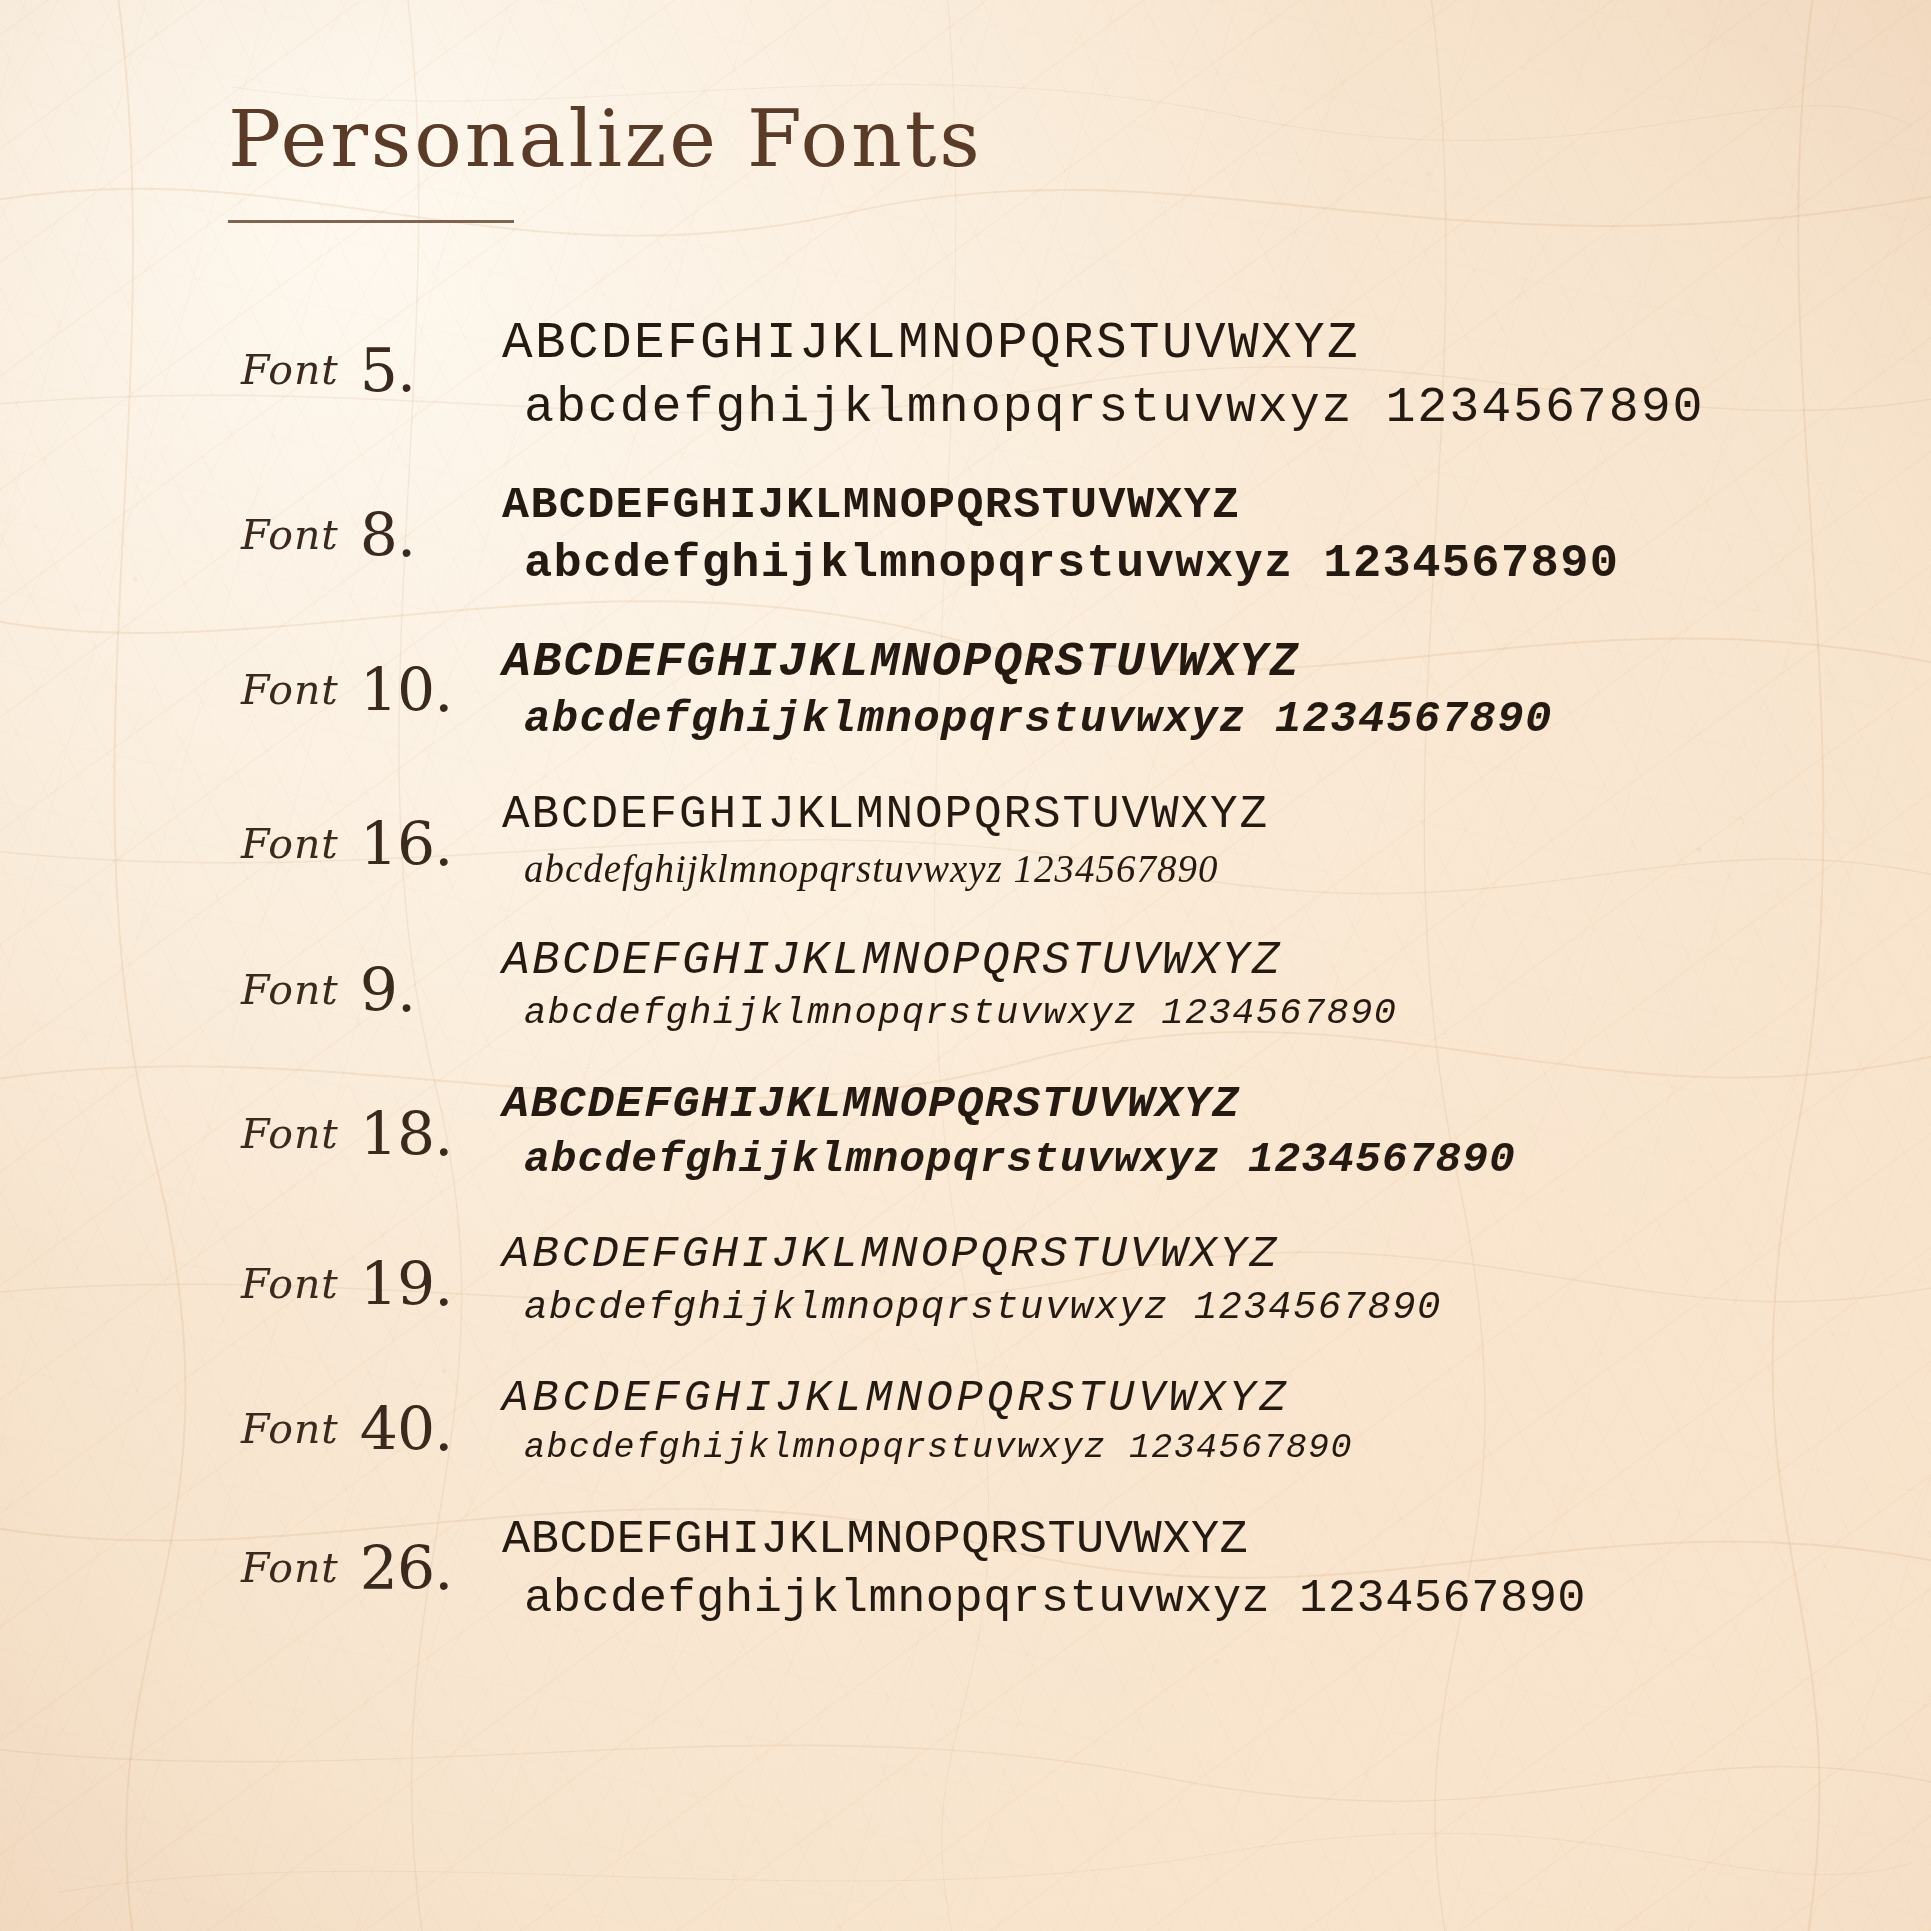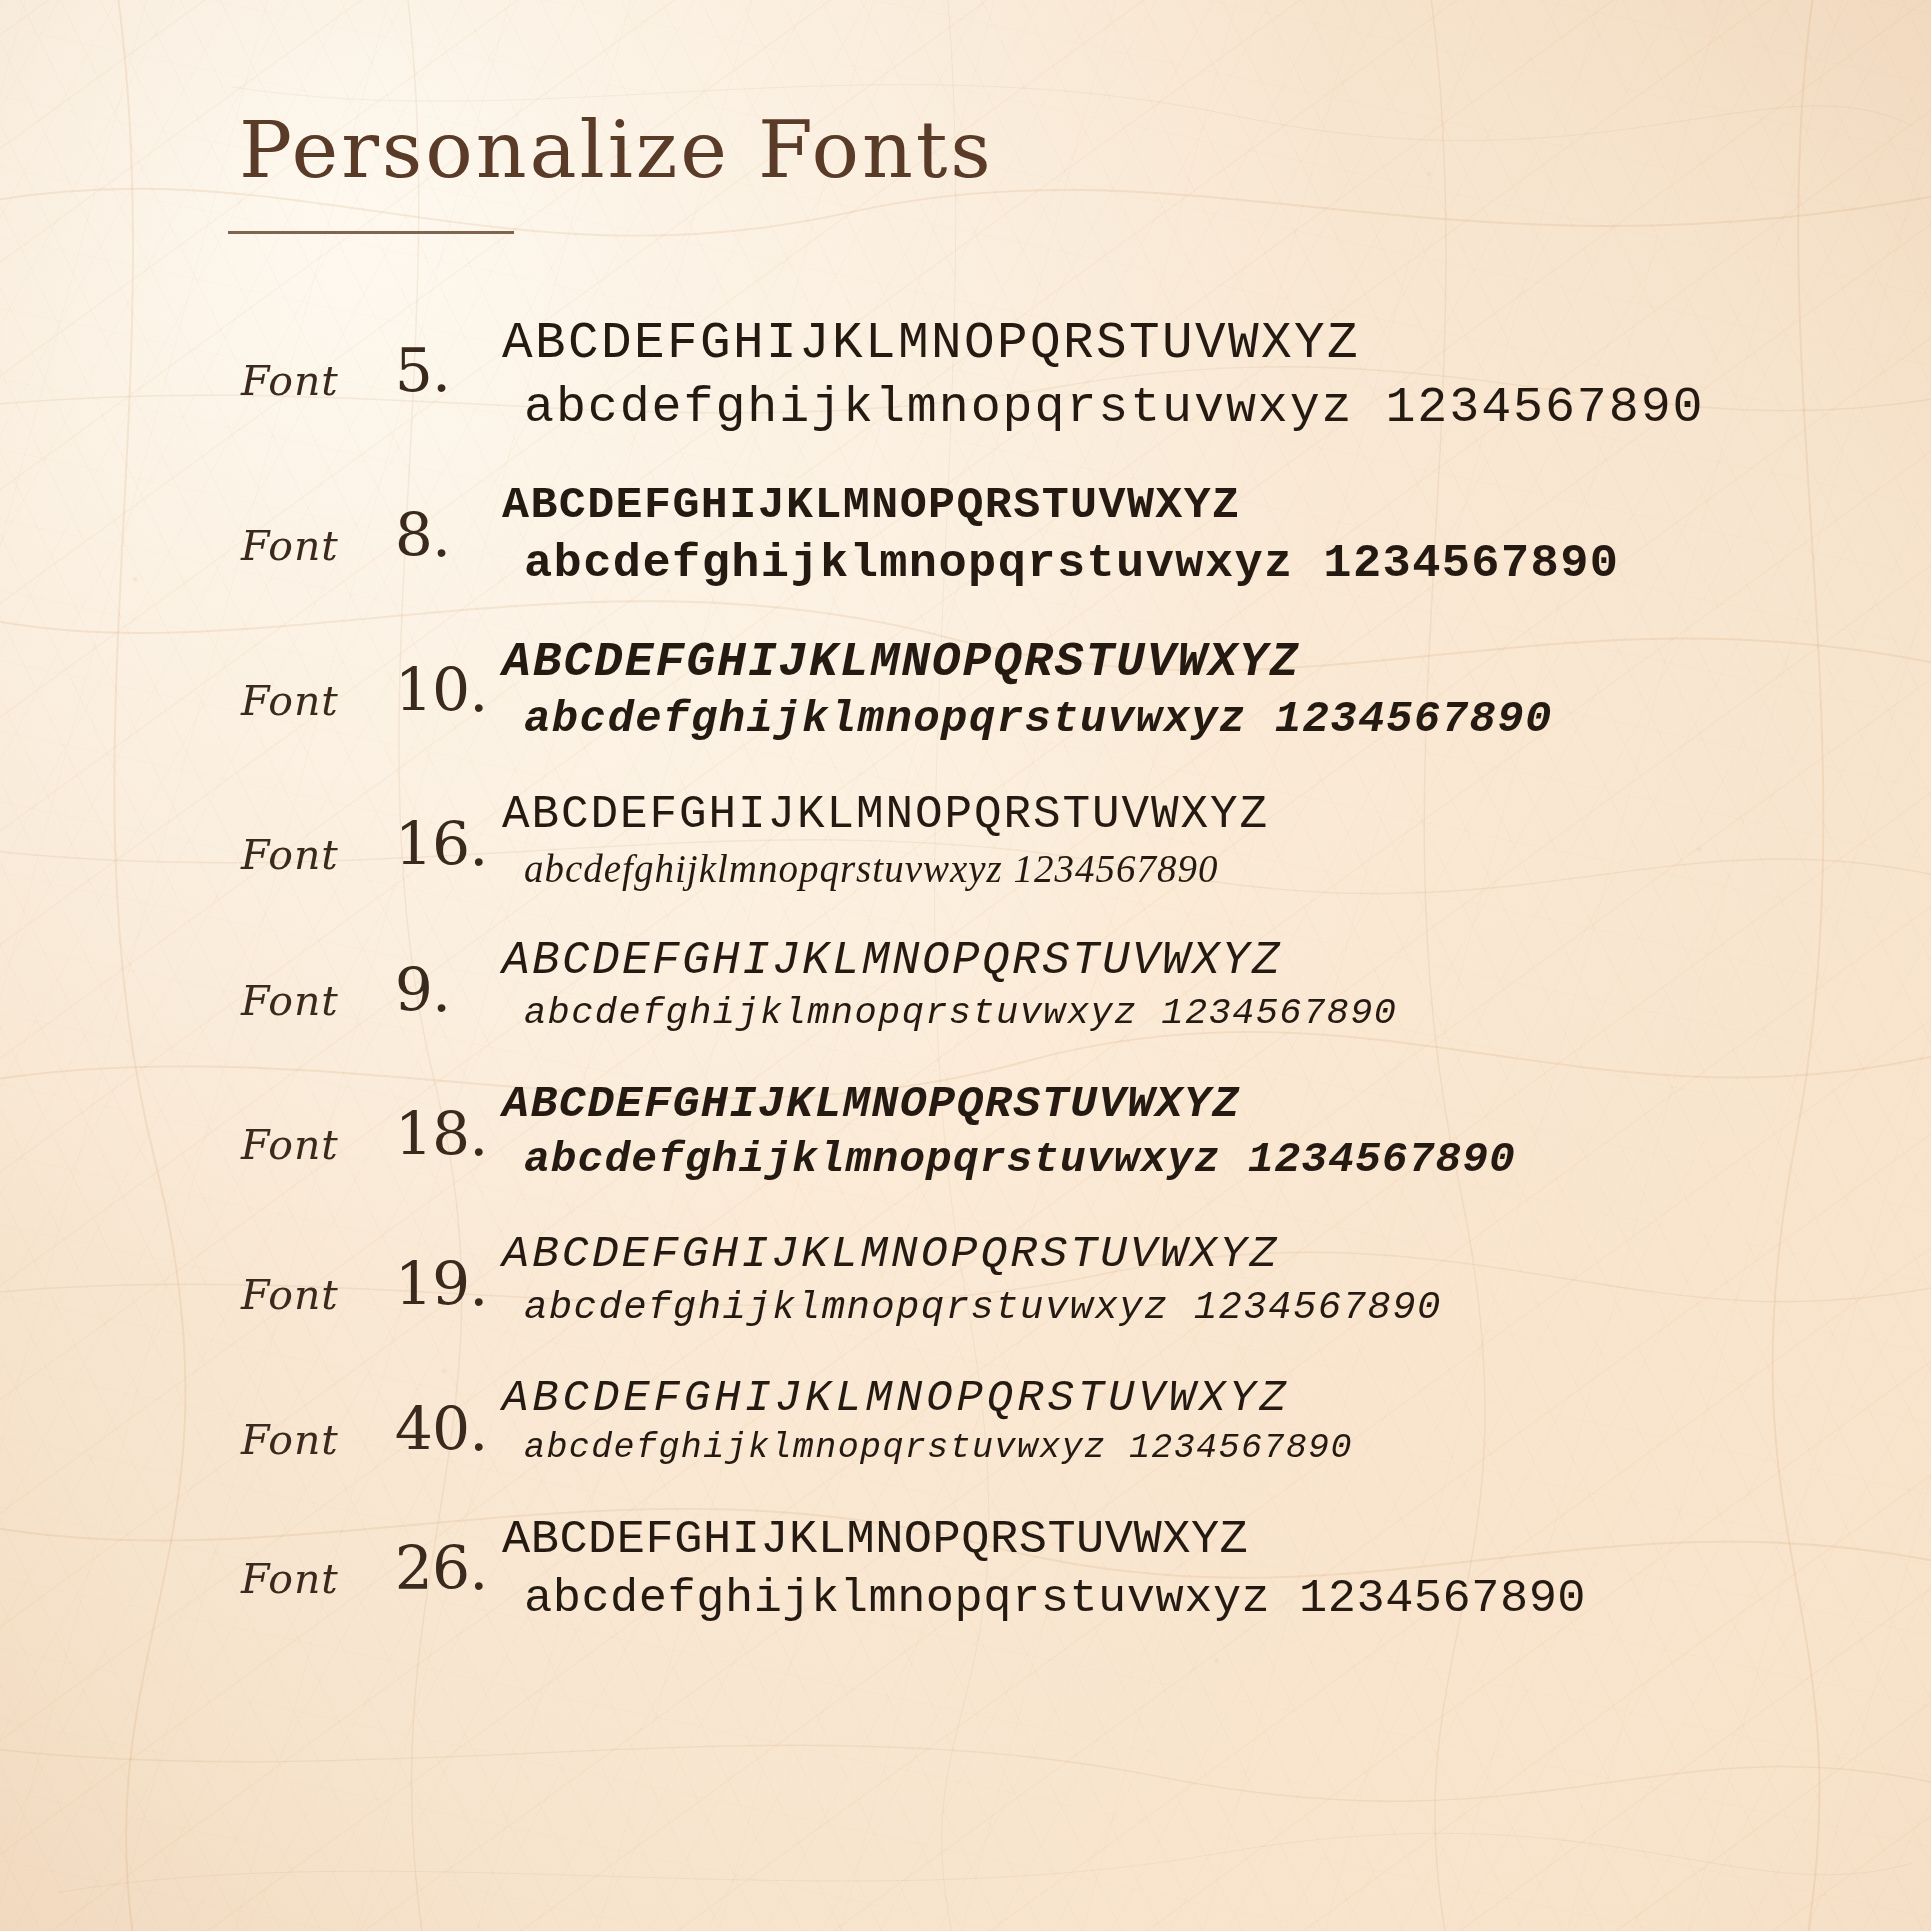--- a/index.html
+++ b/index.html
@@ -68,21 +68,21 @@
     opacity: 0.5;
   }
 
   
   #heading-block {
     position: absolute;
     left: 228px;
     top: 93px;
   }
   #title {
-    margin: 11px;
+    margin: 0;
     font-family: "DejaVu Serif", serif;
     font-weight: 400;
     font-size: 79px;
     letter-spacing: 2.9px;
     color: #5a3b28;
     white-space: nowrap;
     text-shadow: 0 1px 0 rgba(255,255,255,0.35);
   }
   #title-rule {
     margin-top: 35px;
@@ -101,25 +101,24 @@
   }
   .font-row {
     display: flex;
     align-items: flex-start;
     margin-bottom: 42px;
     min-height: 97px;
   }
   .row-label {
     flex: 0 0 261px;
     display: flex;
-    align-items: flex-end;
+    align-items: center;
     padding-top: 21px;
     color: #3a2a1e;
     white-space: nowrap;
-    gap: 35px;
   }
   .row-label .word {
     font-family: "DejaVu Serif", serif;
     font-style: italic;
     font-size: 41px;
     letter-spacing: 1px;
   }
   .row-label .num {
     font-family: "DejaVu Serif", serif;
     font-size: 60px;

